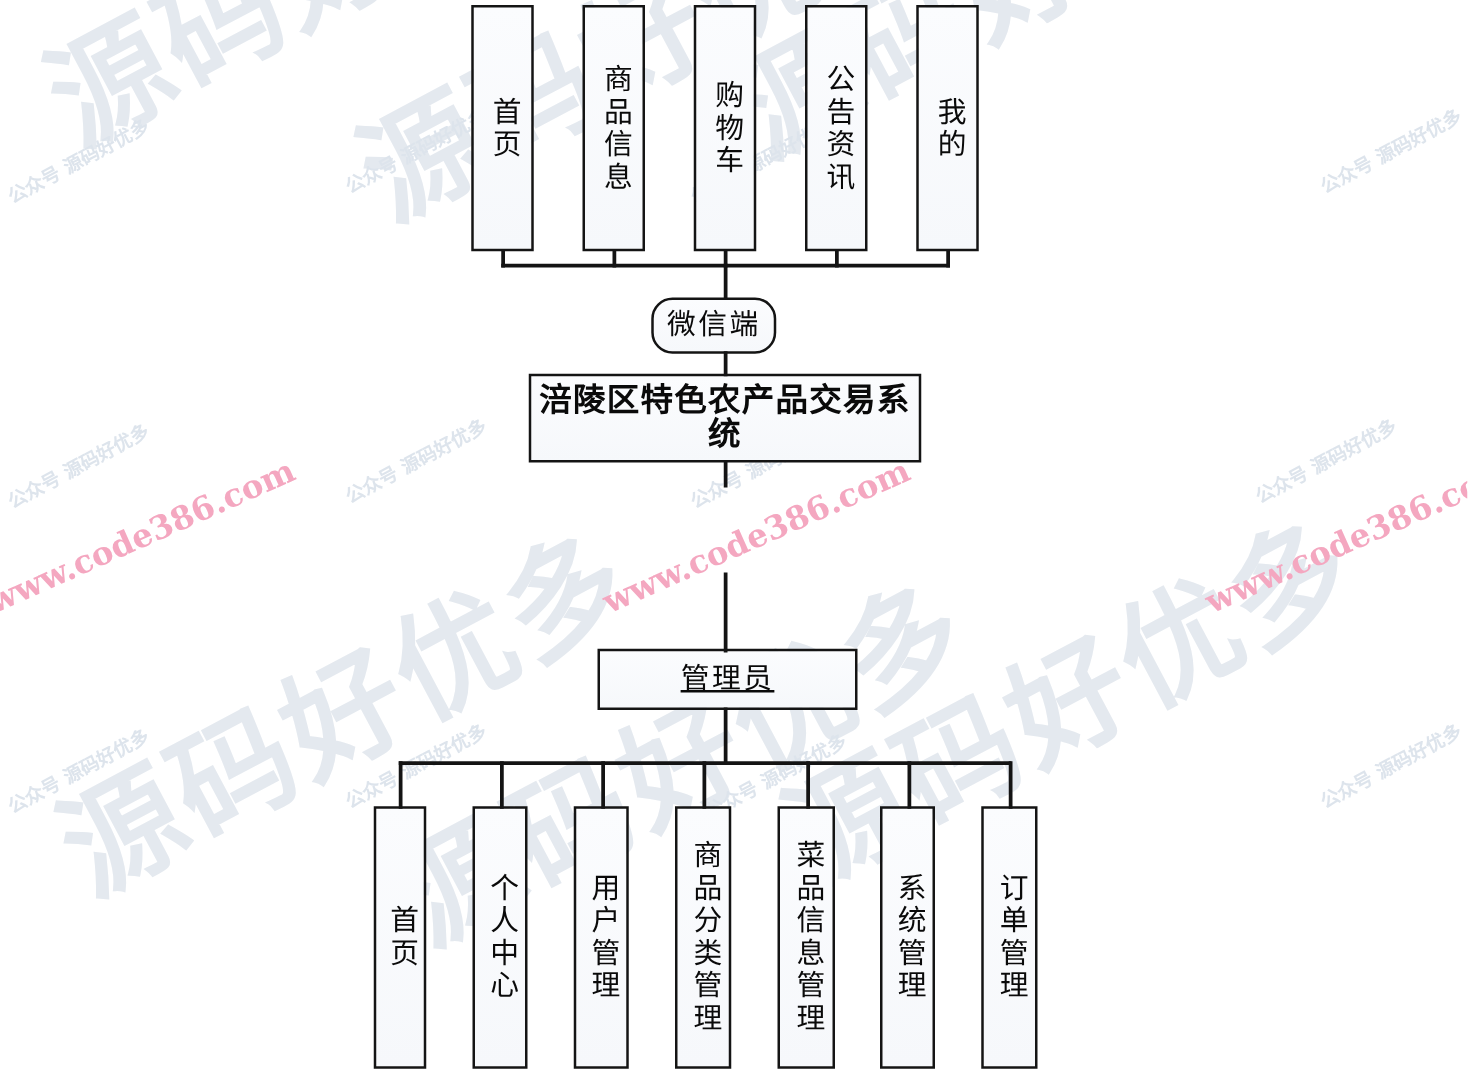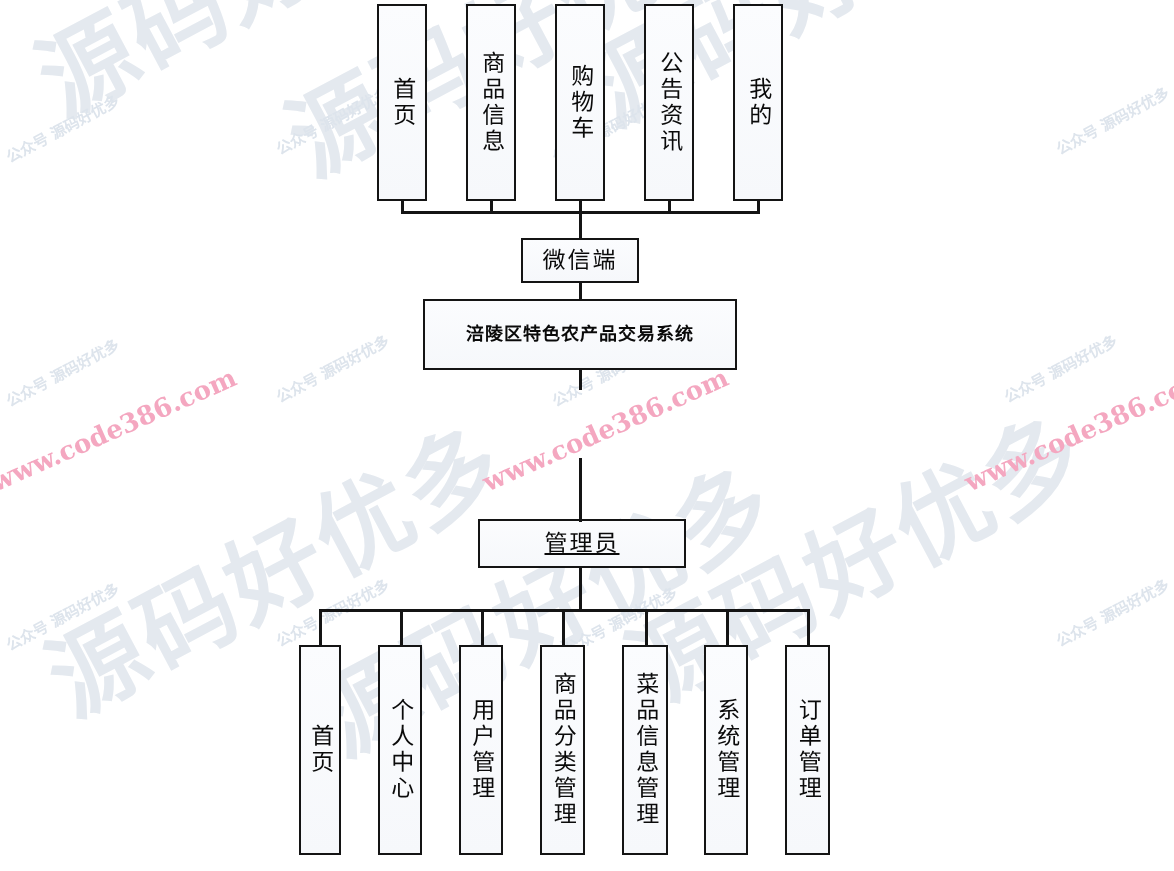--- a/index.html
+++ b/index.html
@@ -83,21 +83,21 @@
     writing-mode: vertical-rl;
     text-orientation: upright;
     letter-spacing: 3px;
     font-size: 23px;
   }
   .node.horiz .lbl {
     font-size: 23px;
     letter-spacing: 2px;
   }
   .node.main .lbl {
-    font-size: 18px;
+    font-size: 26px;
     font-weight: 600;
     letter-spacing: 1px;
   }
 
   
   .ln {
     position: absolute;
     background: #141414;
     z-index: 2;
   }
@@ -174,21 +174,21 @@
     <div class="node vert" style="left:555px; top:4px; width:50px; height:197px;">
       <span class="lbl">购物车</span>
     </div>
     <div class="node vert" style="left:644px; top:4px; width:50px; height:197px;">
       <span class="lbl">公告资讯</span>
     </div>
     <div class="node vert" style="left:733px; top:4px; width:50px; height:197px;">
       <span class="lbl">我的</span>
     </div>
 
-    <div class="node horiz" style="left:521px; top:238px; width:118px; height:45px;">
+    <div class="node horiz" style="left:521px; top:238px; width:100px; height:45px;border-radius:17px;">
       <span class="lbl">微信端</span>
     </div>
 
     <div class="node main" style="left:423px; top:299px; width:314px; height:71px;">
       <span class="lbl">涪陵区特色农产品交易系统</span>
     </div>
 
 
     <div class="node horiz" style="left:478px; top:519px; width:208px; height:49px;text-decoration:underline;">
       <span class="lbl">管理员</span>

